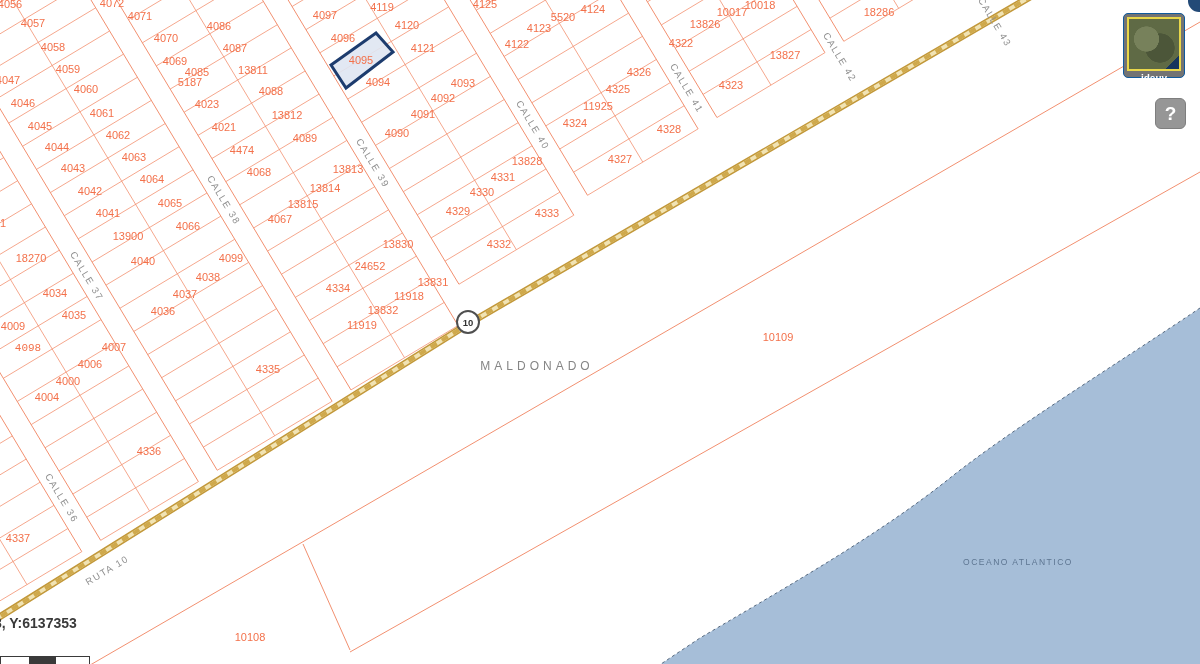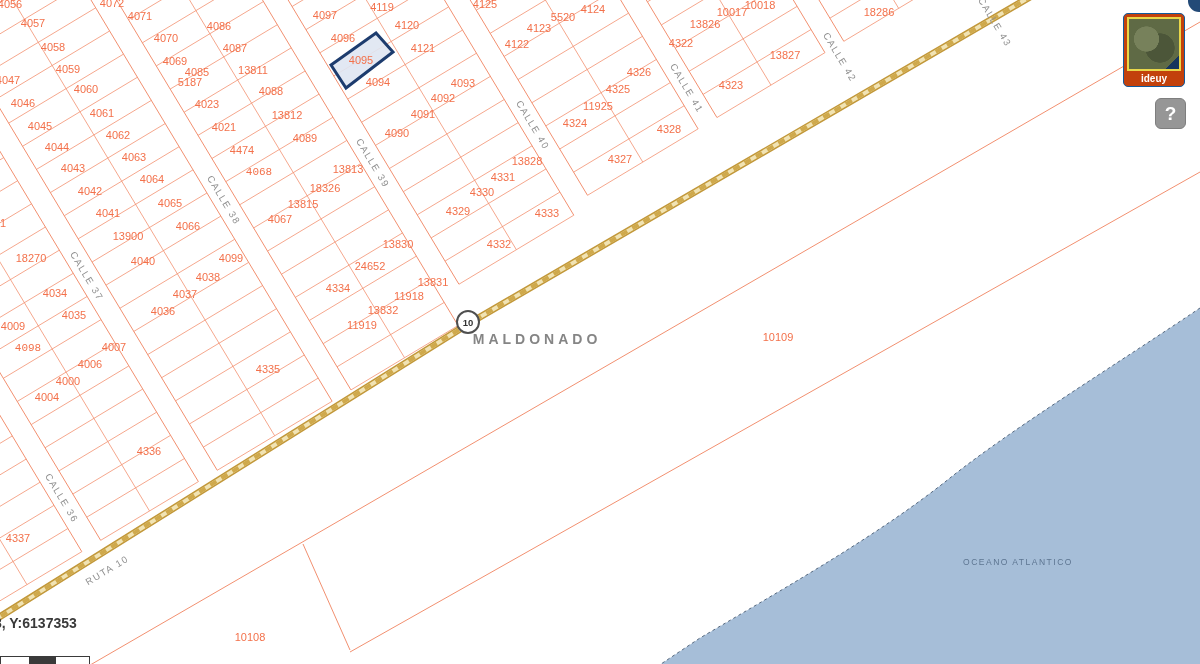--- a/index.html
+++ b/index.html
@@ -1,29 +1,29 @@
 <!DOCTYPE html>
 <html><head>
 <meta charset="utf-8">
 <style>
   html,body{margin:0;padding:0;background:#e9e9e9;font-family:"Liberation Sans",sans-serif;}
   #map{position:relative;width:1200px;height:664px;background:#ffffff;overflow:hidden;}
   #map svg{position:absolute;left:0;top:0;}
   .lbl{position:absolute;transform:translate(-50%,-50%);white-space:nowrap;pointer-events:none;}
   .parcel-lbl{font-size:11px;color:#f3714b;letter-spacing:0;}
   .street-lbl{font-size:9.5px;color:#8f8f8f;letter-spacing:1.5px;}
-  .city-lbl{font-size:14px;color:#858585;letter-spacing:4px;font-weight:700;}
+  .city-lbl{font-size:12px;color:#858585;letter-spacing:4px;font-weight:400;margin-top:27px;}
   .ocean-lbl{font-size:8.5px;color:#5d7591;letter-spacing:1.5px;}
   .shield{position:absolute;width:20px;height:20px;border:2px solid #4f4f4f;border-radius:50%;
           background:#fff;display:flex;align-items:center;justify-content:center;
           font-size:9.5px;font-weight:bold;color:#333;transform:translate(-50%,-50%);}
   .coords{position:absolute;left:-6px;top:615px;font-size:14px;font-weight:bold;color:#3a3a3a;}
   .scalebar{position:absolute;left:0;top:656px;width:88px;height:10px;border:1.5px solid #3a3a3a;
             background:linear-gradient(90deg,#fff 0 32%,#3a3a3a 32% 62%,#fff 62%);}
-  .ideuy-widget{position:absolute;left:1123px;top:13px;width:62px;height:74px;background:#c2410c;
+  .ideuy-widget{position:absolute;left:1123px;top:13px;width:62px;height:65px;background:#737373;
             border:1px solid #0f5a9e;border-radius:5px;box-sizing:border-box;cursor:pointer;}
   .ideuy-img{width:50px;height:50px;margin:3px auto 0;border:2px solid #e8d74a;box-sizing:content-box;
             background:
               linear-gradient(315deg,#16355e 0 13%,rgba(0,0,0,0) 14%),
               radial-gradient(circle at 35% 40%,#77815b 0 28%,rgba(0,0,0,0) 29%),
               radial-gradient(circle at 62% 58%,#4c5639 0 34%,rgba(0,0,0,0) 35%),
               #5f6a45;}
   .ideuy-label{display:block;text-align:center;color:#fff;font-size:10px;font-weight:bold;line-height:15px;}
   .help-btn{position:absolute;left:1155px;top:98px;width:31px;height:31px;background:#969696;
             border:1px solid #7e7e7e;border-radius:6px;box-sizing:border-box;color:#fff;
@@ -287,24 +287,24 @@
       <div class="lbl parcel-lbl" style="left: 305px; top: 138px;">4089</div>
       <div class="lbl parcel-lbl" style="left: 397px; top: 133px;">4090</div>
       <div class="lbl parcel-lbl" style="left: 118px; top: 135px;">4062</div>
       <div class="lbl parcel-lbl" style="left: 57px; top: 147px;">4044</div>
       <div class="lbl parcel-lbl" style="left: 242px; top: 150px;">4474</div>
       <div class="lbl parcel-lbl" style="left: 134px; top: 157px;">4063</div>
       <div class="lbl parcel-lbl" style="left: 620px; top: 159px; text-align: center;">4327</div>
       <div class="lbl parcel-lbl" style="left: 527px; top: 161px;">13828</div>
       <div class="lbl parcel-lbl" style="left: 348px; top: 169px;">13813</div>
       <div class="lbl parcel-lbl" style="left: 73px; top: 168px;">4043</div>
-      <div class="lbl parcel-lbl" style="left: 259px; top: 172px; font-family: Liberation Mono, monospace;">4068</div>
+      <div class="lbl parcel-lbl" style="left: 259px; top: 172px;">4068</div>
       <div class="lbl parcel-lbl" style="left: 503px; top: 177px;">4331</div>
       <div class="lbl parcel-lbl" style="left: 152px; top: 179px;">4064</div>
-      <div class="lbl parcel-lbl" style="left: 325px; top: 188px;">18326</div>
+      <div class="lbl parcel-lbl" style="left: 325px; top: 188px;">13814</div>
       <div class="lbl parcel-lbl" style="left: 482px; top: 192px; text-align: center;">4330</div>
       <div class="lbl parcel-lbl" style="left: 90px; top: 191px;">4042</div>
       <div class="lbl parcel-lbl" style="left: 170px; top: 203px;">4065</div>
       <div class="lbl parcel-lbl" style="left: 303px; top: 204px;">13815</div>
       <div class="lbl parcel-lbl" style="left: 458px; top: 211px;">4329</div>
       <div class="lbl parcel-lbl" style="left: 547px; top: 213px;">4333</div>
       <div class="lbl parcel-lbl" style="left: 108px; top: 213px;">4041</div>
       <div class="lbl parcel-lbl" style="left: 280px; top: 219px;">4067</div>
       <div class="lbl parcel-lbl" style="left: -6px; top: 223px;">4031</div>
       <div class="lbl parcel-lbl" style="left: 188px; top: 226px;">4066</div>

